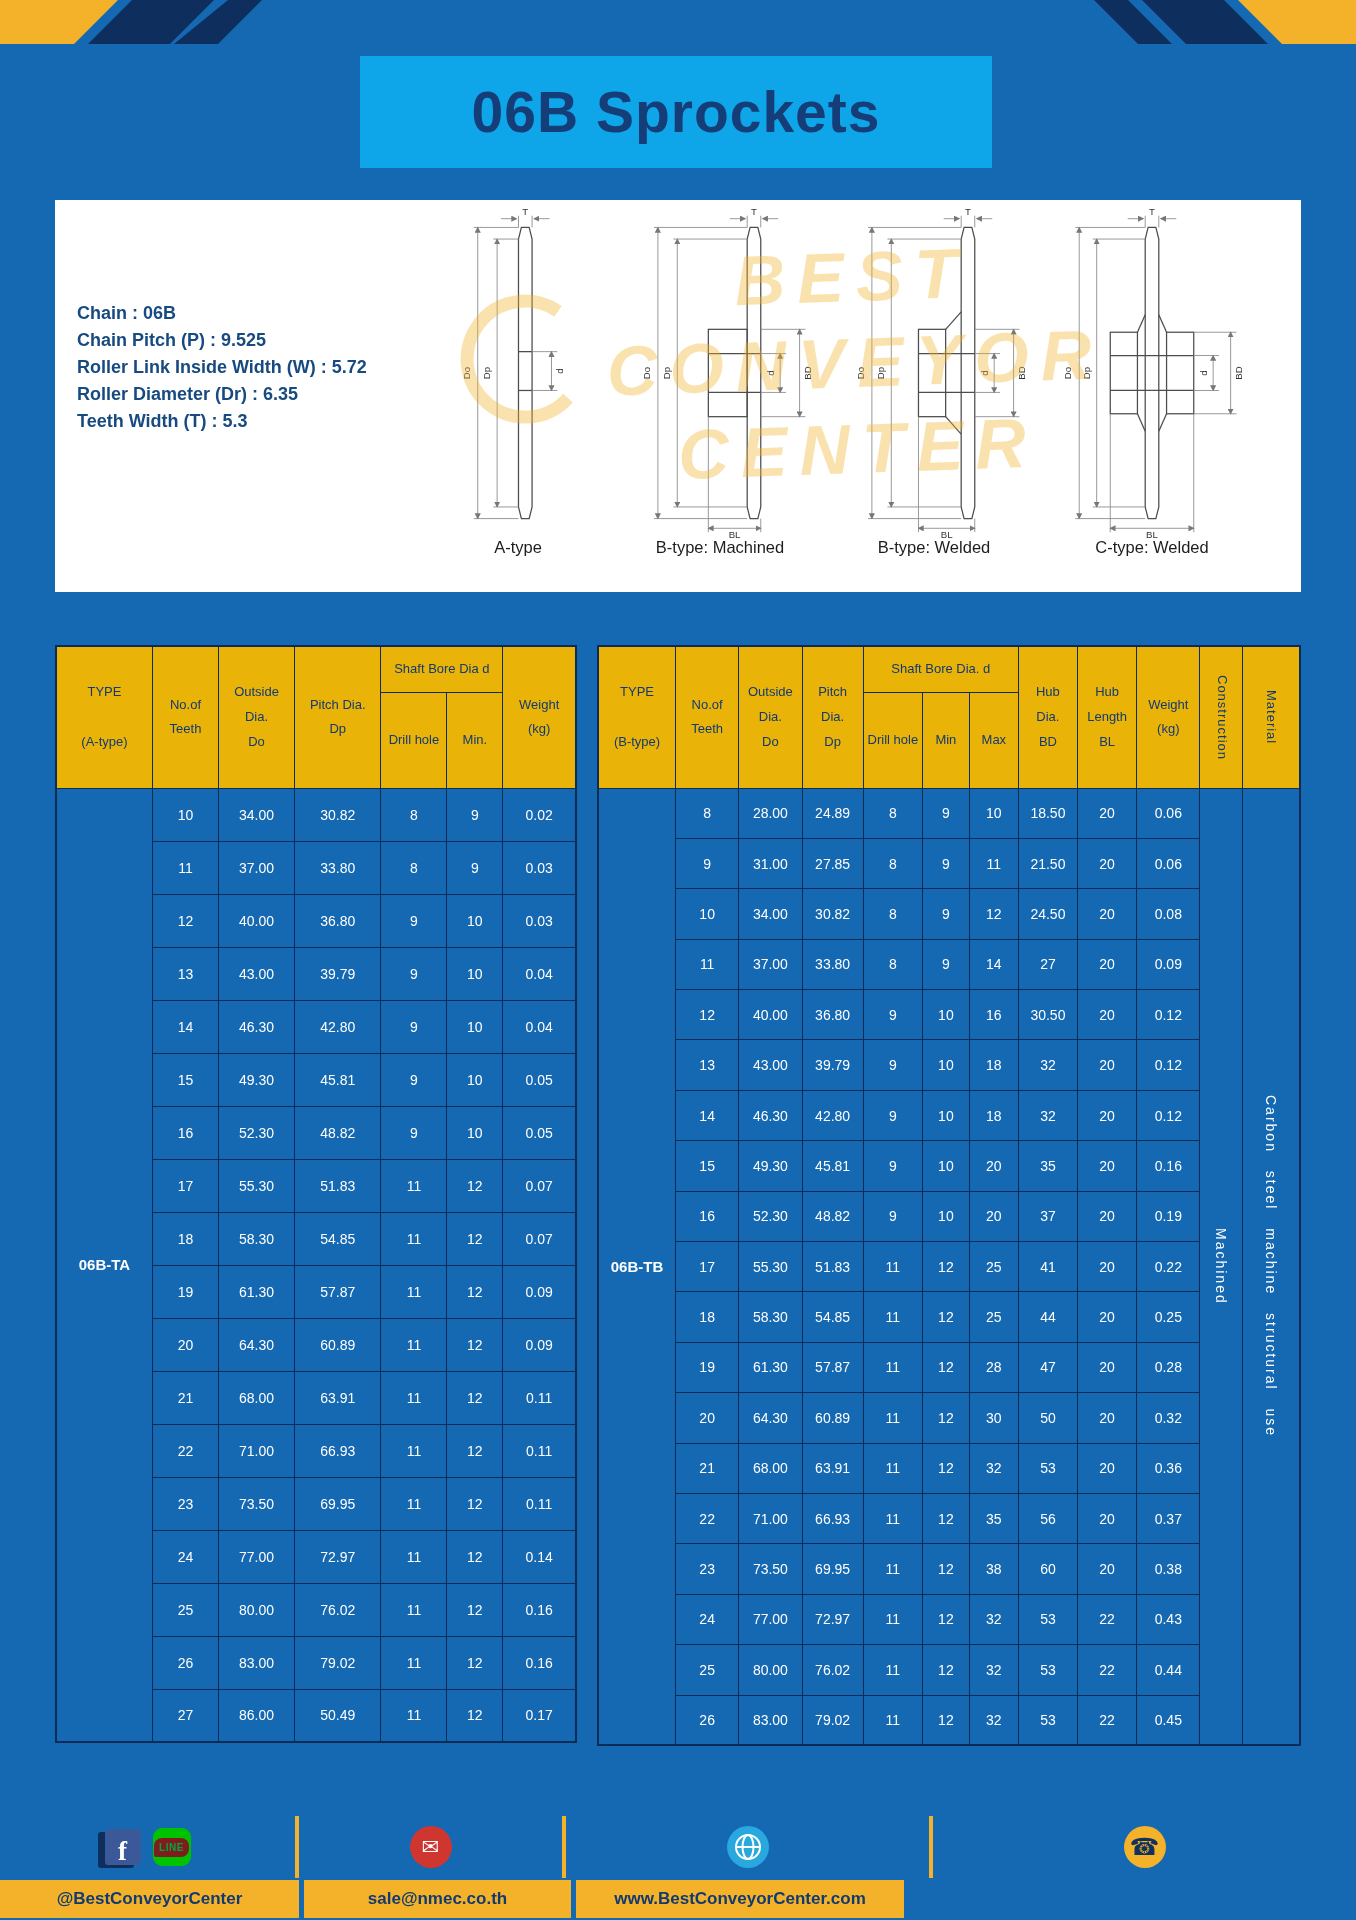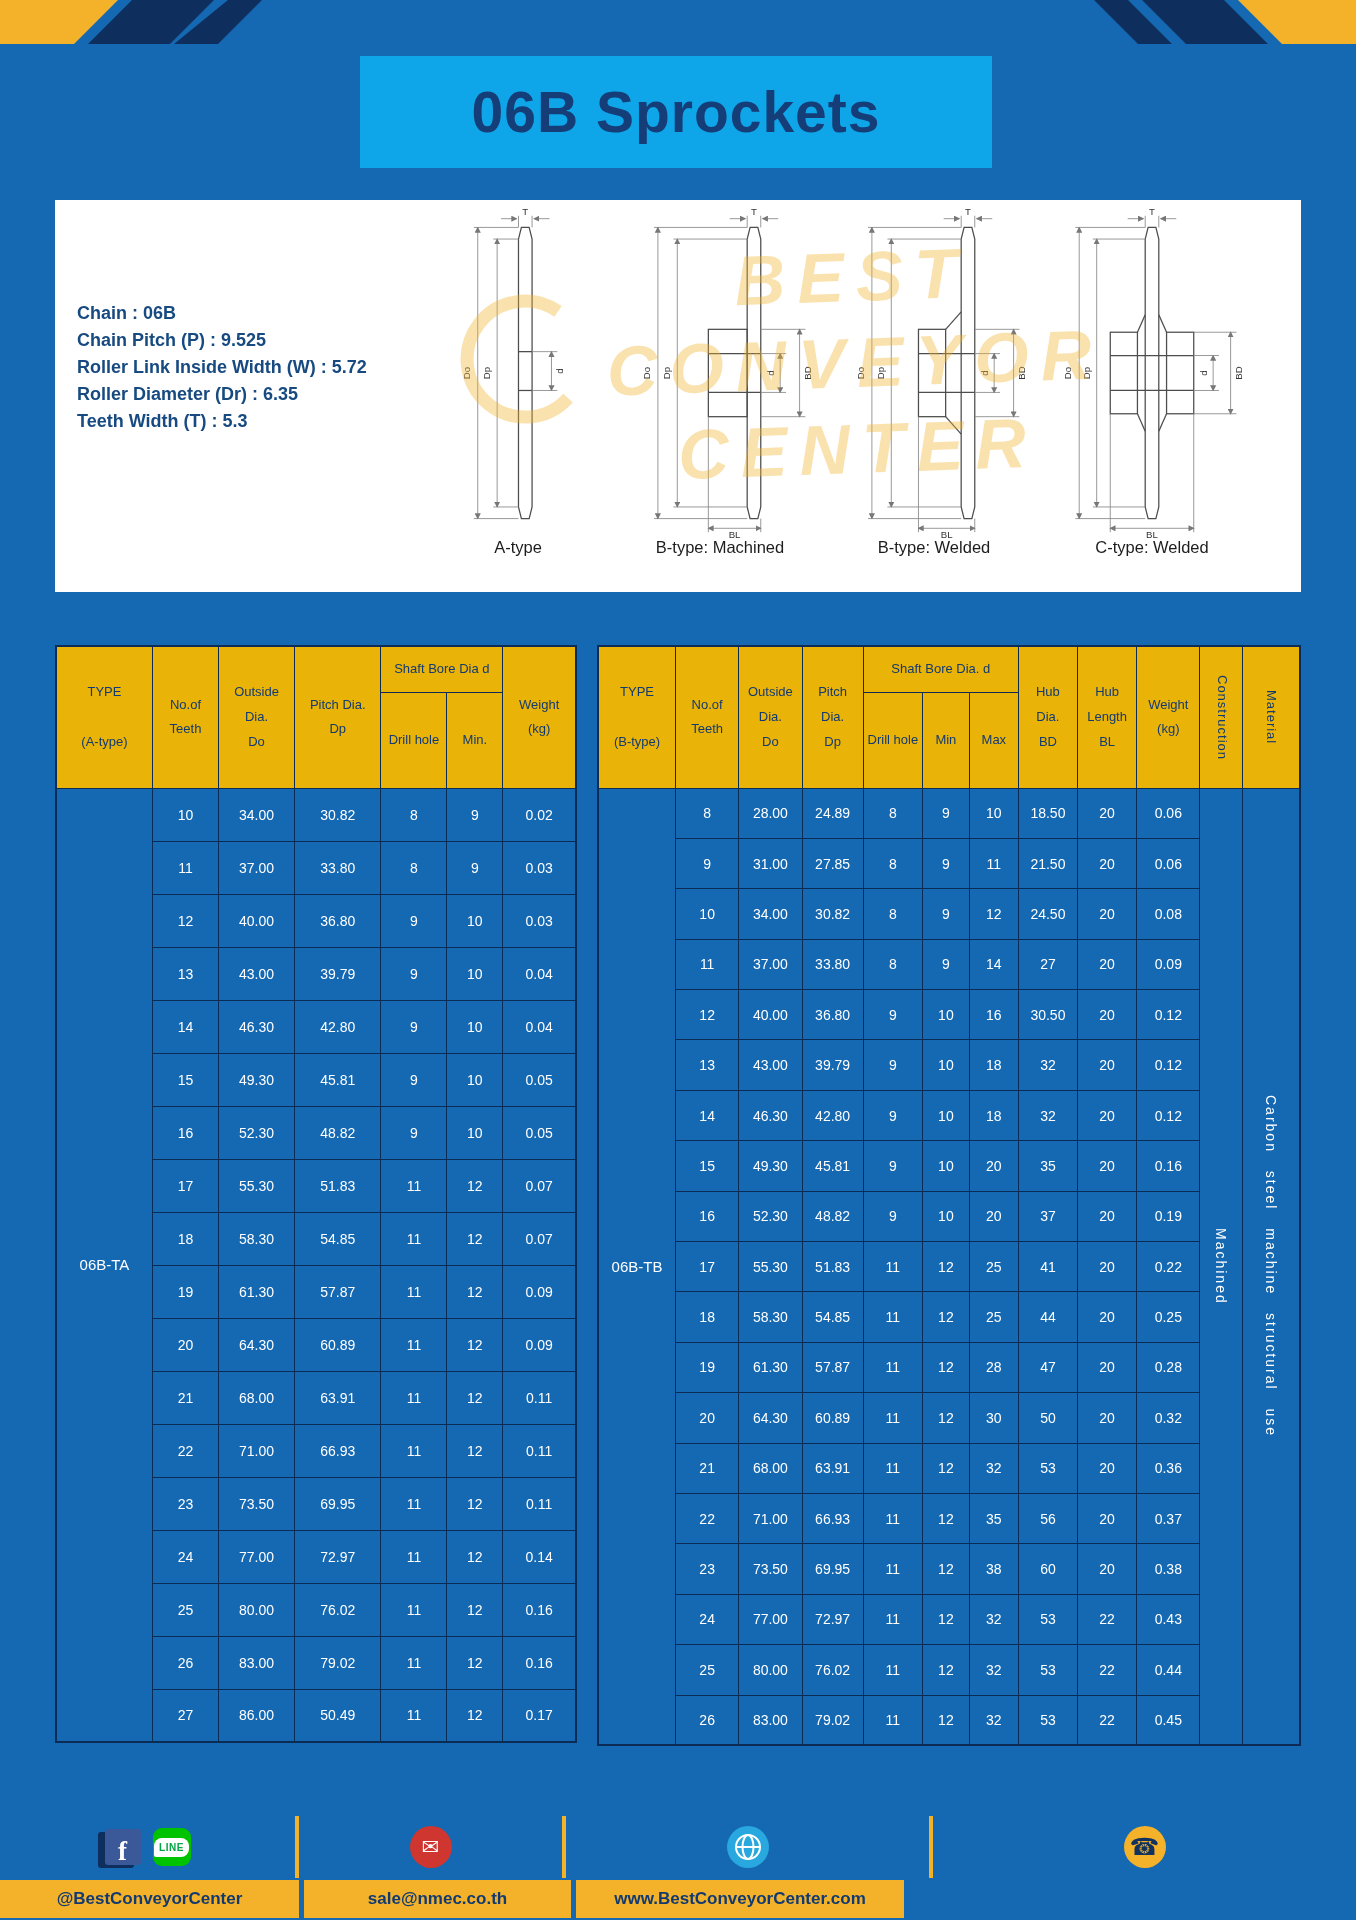--- a/index.html
+++ b/index.html
@@ -32,36 +32,36 @@
   .table-b-wrap{left:597px;width:704px}
   table{border-collapse:collapse;table-layout:fixed;width:100%;border:2.5px solid #0d2c55}
   th,td{border:1.6px solid #0d2c55;text-align:center;vertical-align:middle;padding:0}
   th{background:#eab308;color:#123a70;font-size:13px;font-weight:normal;white-space:pre-line;line-height:1.9}
   thead tr:nth-child(1){height:46px}
   thead tr:nth-child(2){height:96px}
   .group-th{line-height:1.2}
   td{color:#fff;font-size:14px}
   .table-a tbody tr{height:53px}
   .table-b tbody tr{height:50.4px}
-  .type-cell{font-weight:normal;font-size:15px}
+  .type-cell{font-weight:bold;font-size:15px}
   .vert-cell{writing-mode:vertical-rl;letter-spacing:2px;word-spacing:12px;font-size:14px}
   .th-vert{writing-mode:vertical-rl;letter-spacing:1px;line-height:1.1;padding:0 3px}
 
   .footer{position:absolute;left:0;top:1816px;width:1356px}
   .icon-row{display:flex;height:62px}
   .icol{display:flex;align-items:center;justify-content:center;gap:12px;border-right:4px solid #f3b229}
   .icol:last-child{border-right:none}
   .ic1{width:299px}.ic2{width:267px}.ic3{width:367px}.ic4{flex:1}
   .bar-row{display:flex;gap:5px;margin-top:2px}
   .bseg{height:38px;background:#f3b229;display:flex;align-items:center;justify-content:center;font-weight:bold;font-size:17px;color:#123a70}
   .b1{width:299px}.b2{width:267px}.b3{width:328px}.b4{width:408px}
   .icon{display:flex;align-items:center;justify-content:center}
   .fb{width:36px;height:36px;background:#3b5998;color:#fff;font-family:"Liberation Serif",serif;font-weight:bold;font-size:27px;border-radius:3px;box-shadow:-7px 3px 0 #0e2f5e;align-items:flex-end;justify-content:center;line-height:.95}
   .line-ic{width:38px;height:38px;background:#00c300;border-radius:9px}
-  .line-bubble{background:#ffffff;border-radius:8px 8px 8px 2px;padding:4px 5px;color:#00a643;font-size:10px;font-weight:bold;letter-spacing:.5px}
+  .line-bubble{background:#7f1d1d;border-radius:8px 8px 8px 2px;padding:4px 5px;color:#00a643;font-size:10px;font-weight:bold;letter-spacing:.5px}
   .mail{width:42px;height:42px;background:#cf3630;border-radius:50%;color:#fff;font-size:21px;font-family:"DejaVu Sans",sans-serif}
   .globe{width:42px;height:42px;background:#29a8e0;border-radius:50%}
   .phone{width:42px;height:42px;background:#f3b229;border-radius:50%;color:#11315f;font-size:24px;font-family:"DejaVu Sans",sans-serif}
 </style>
 </head>
 <body>
 
 <svg class="stripes stripes-left" width="290" height="44">
   <polygon points="0,0 118,0 74,44 0,44" fill="#f3b229"></polygon>
   <polygon points="132,0 214,0 170,44 88,44" fill="#0e2f5e"></polygon>

